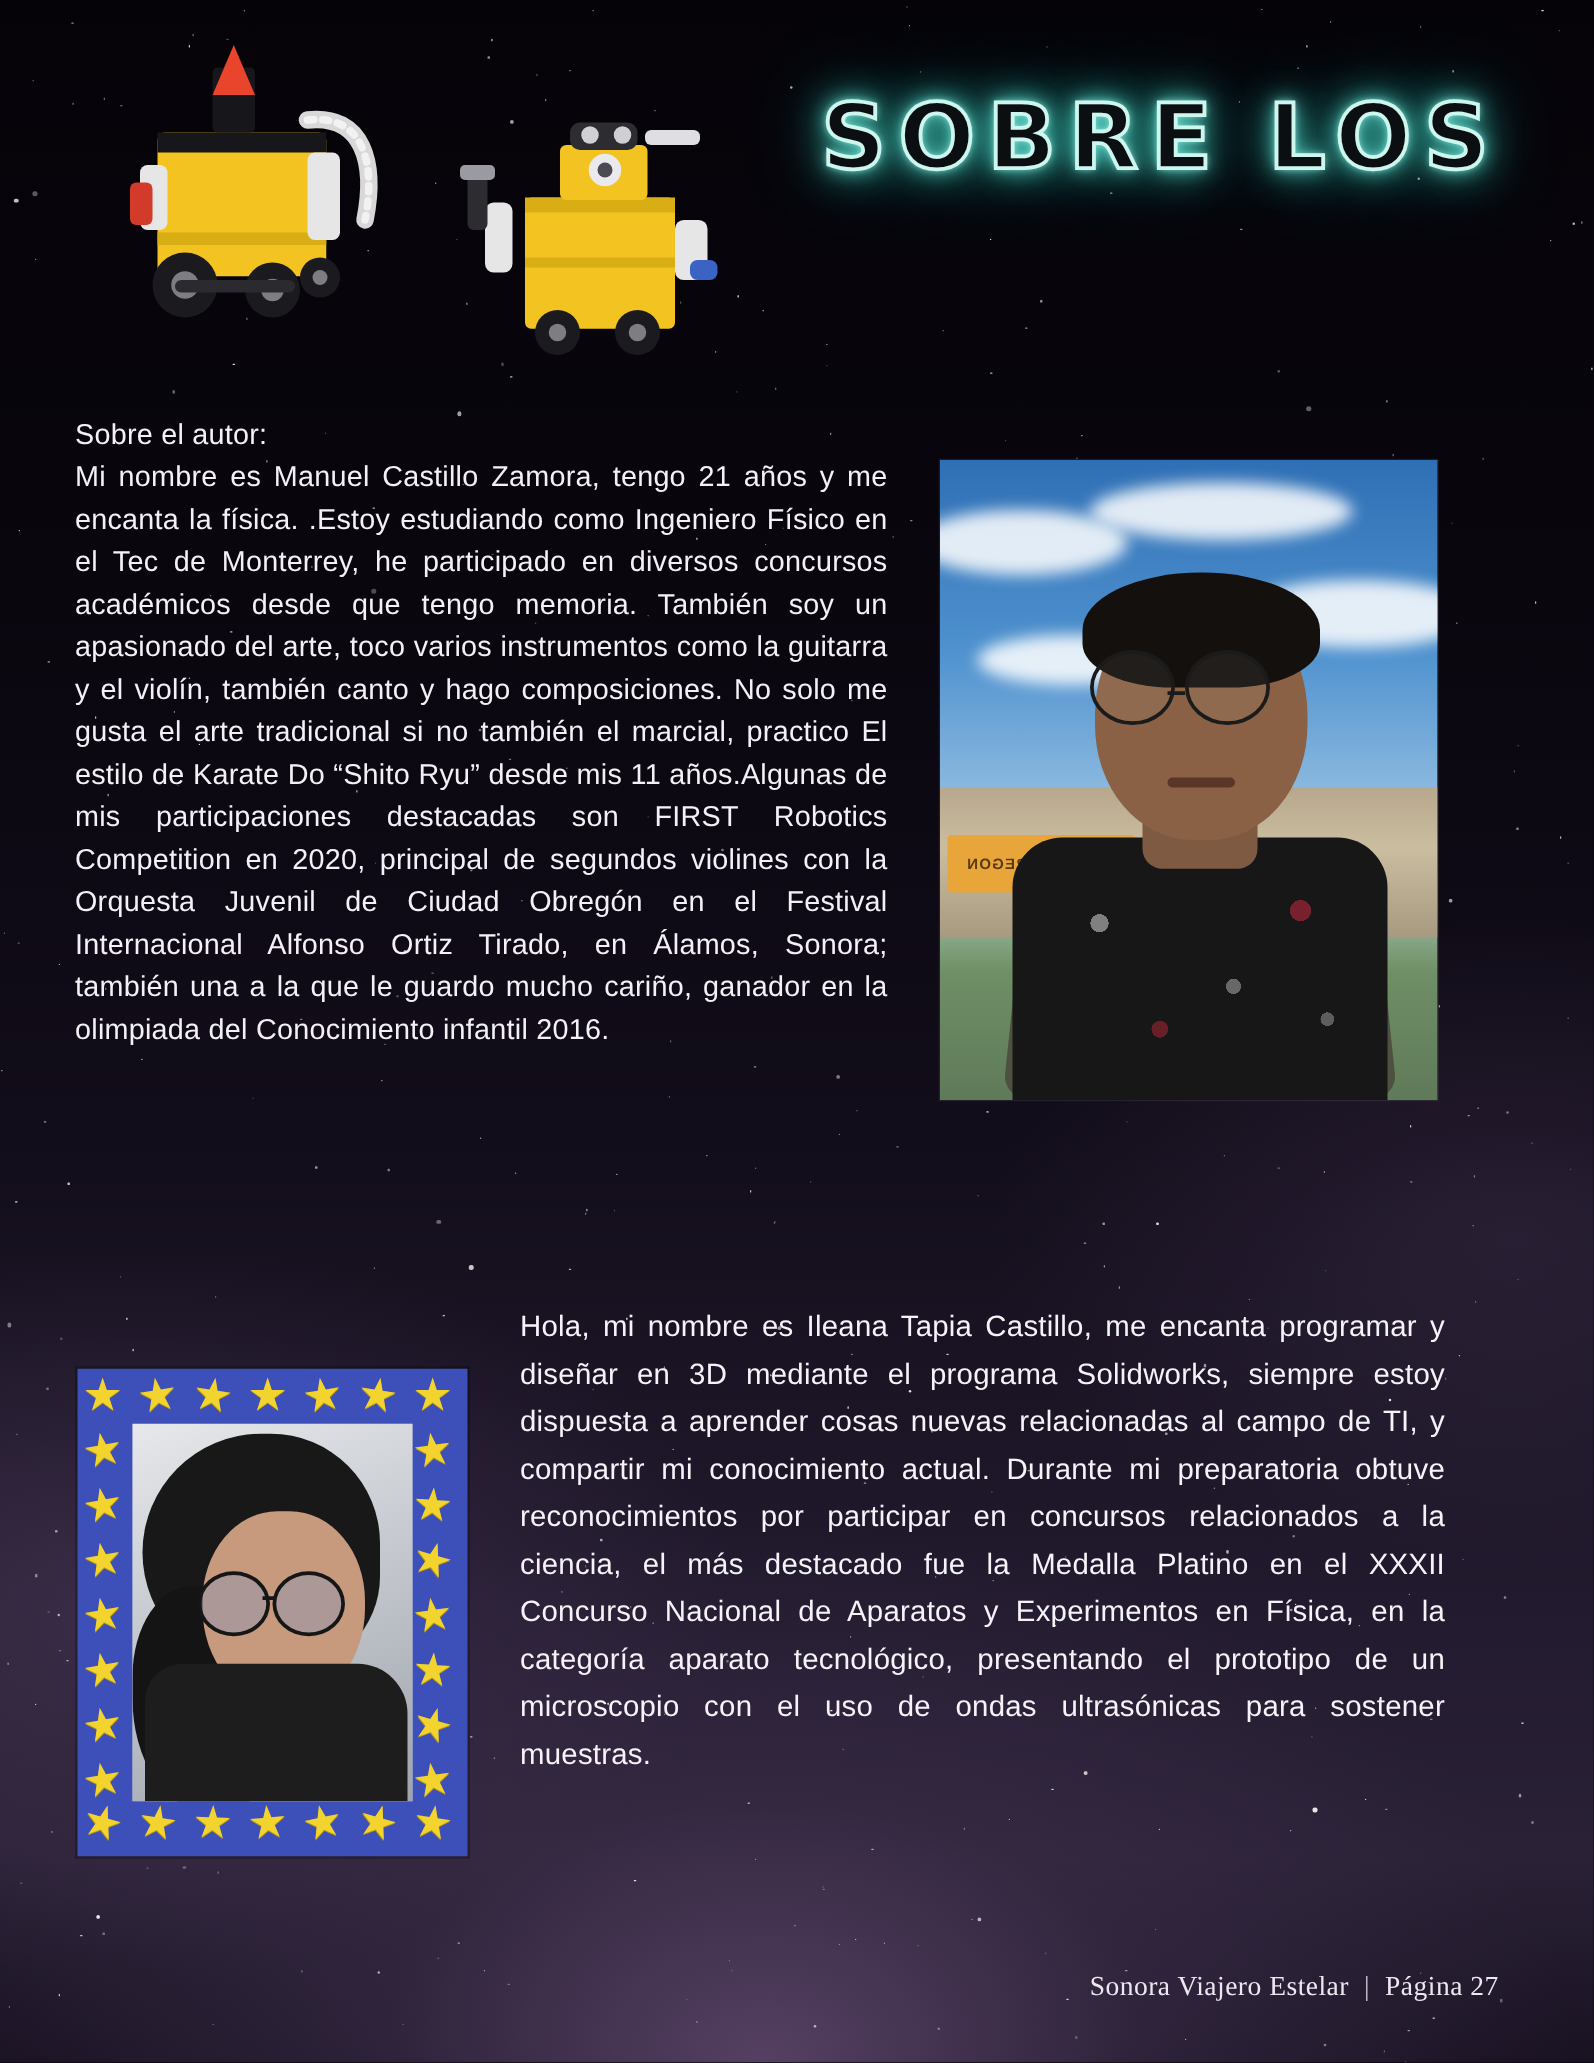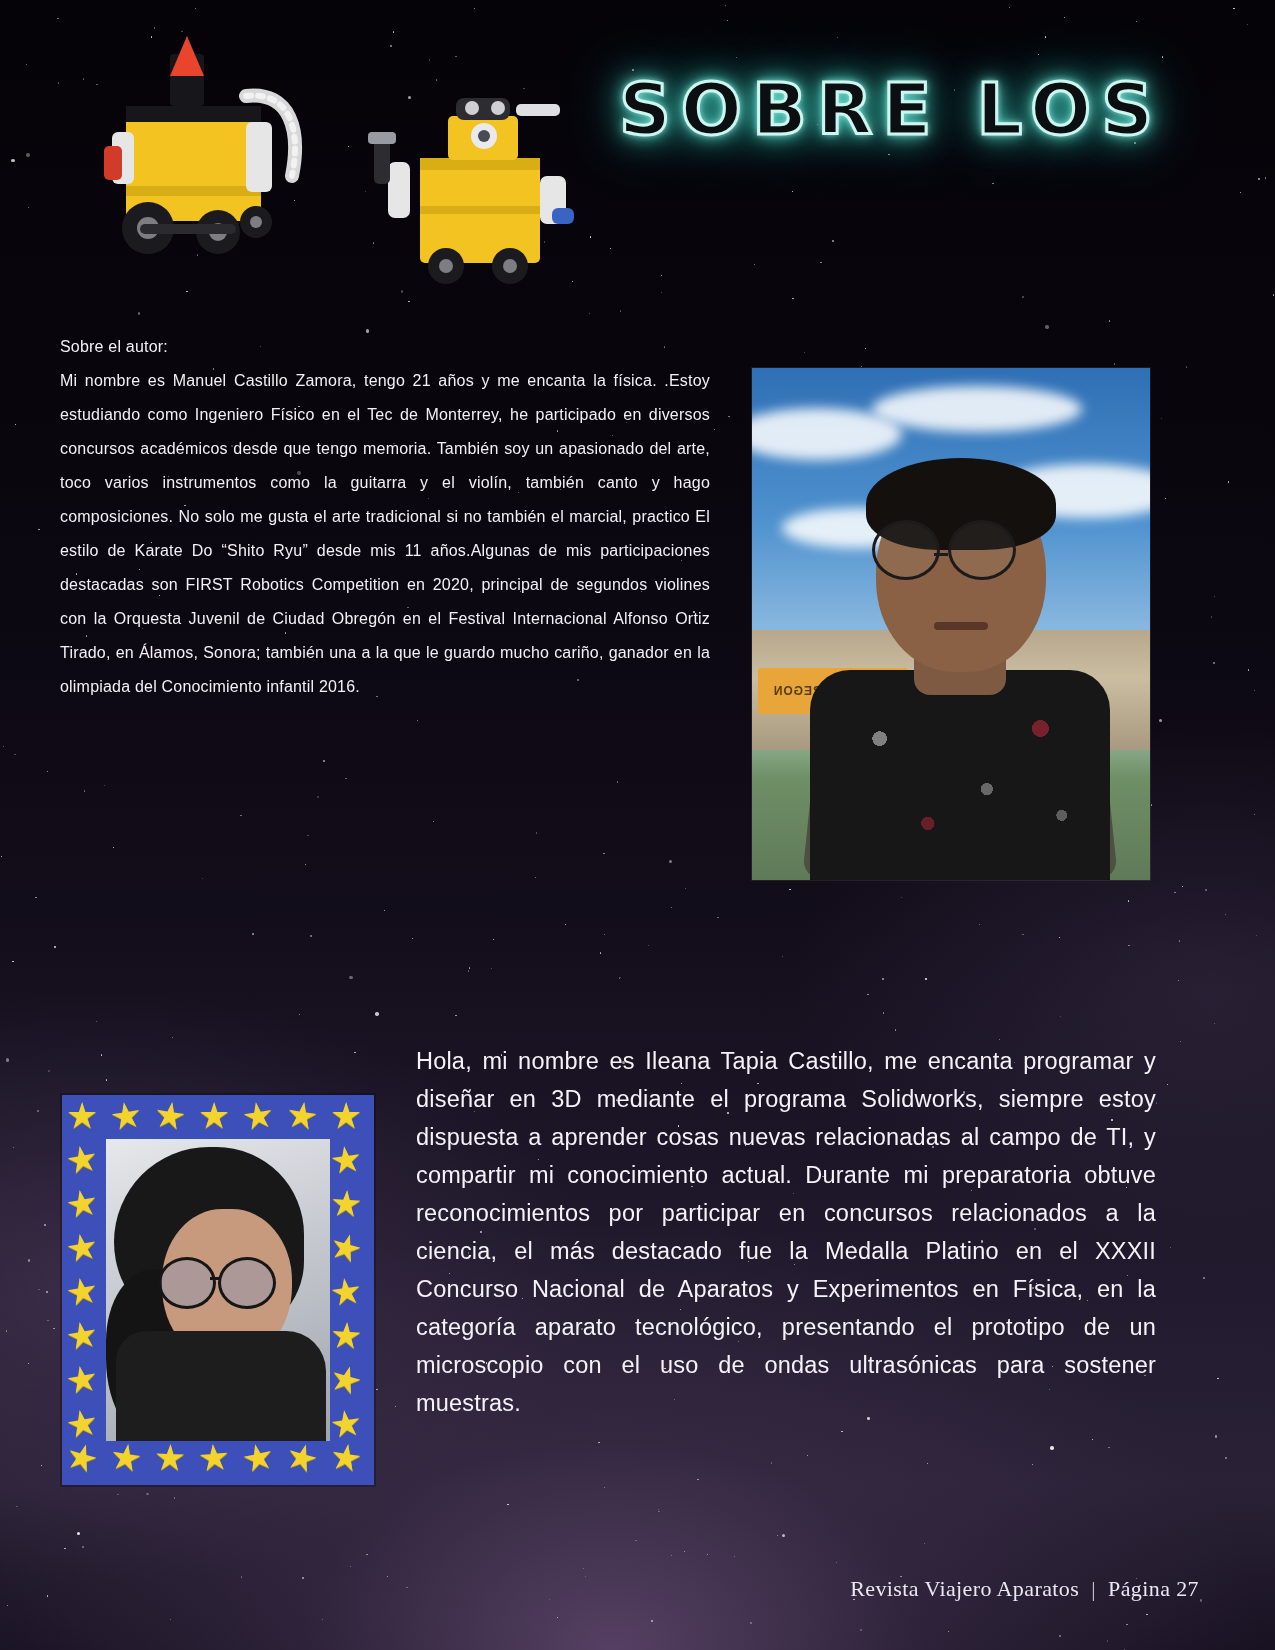--- a/index.html
+++ b/index.html
@@ -41,21 +41,21 @@
   
   .header {
     position: absolute;
     top: 0; left: 0; right: 0;
     height: 300px;
   }
   .title-wrap {
     position: absolute;
     right: 74px;
     top: 70px;
-    text-align: center;
+    text-align: right;
     width: 620px;
   }
   .neon-title {
     font-family: "DejaVu Sans", sans-serif;
     font-weight: 700;
     letter-spacing: 10px;
     font-size: 72px;
     line-height: 78px;
     color: #0c0f12;
     -webkit-text-stroke: 3px #cdf6ef;
@@ -74,21 +74,21 @@
 
   .robot svg { display: block; }
 
   
   .author1-text {
     position: absolute;
     left: 60px;
     top: 330px;
     width: 650px;
     color: #f3f0f6;
-    font-size: 16px;
+    font-size: 23px;
     line-height: 34px;
     text-align: justify;
     letter-spacing: .2px;
   }
   .author1-text p { margin: 0; }
   .author1-text .lead { text-align: left; }
 
   .photo1 {
     position: absolute;
     left: 752px;
@@ -807,18 +807,18 @@
       <div class="p2-lips"></div>
       <div class="p2-body"></div>
     </div>
   </div>
 
   <div class="author2-text">
     <p>Hola, mi nombre es Ileana Tapia Castillo, me encanta programar y diseñar en 3D mediante el programa Solidworks, siempre estoy dispuesta a aprender cosas nuevas relacionadas al campo de TI, y compartir mi conocimiento actual. Durante mi preparatoria obtuve reconocimientos por participar en concursos relacionados a la ciencia, el más destacado fue la Medalla Platino en el XXXII Concurso Nacional de Aparatos y Experimentos en Física, en la categoría aparato tecnológico, presentando el prototipo de un microscopio con el uso de ondas ultrasónicas para sostener muestras.</p>
   </div>
 
   <div class="footer">
-    <span>Revista Viajero Aparatos</span>
+    <span>Sonora Viajero Estelar</span>
     <span class="divider">|</span>
     <span>Página 27</span>
   </div>
 
 </div>
 
 </body></html>

